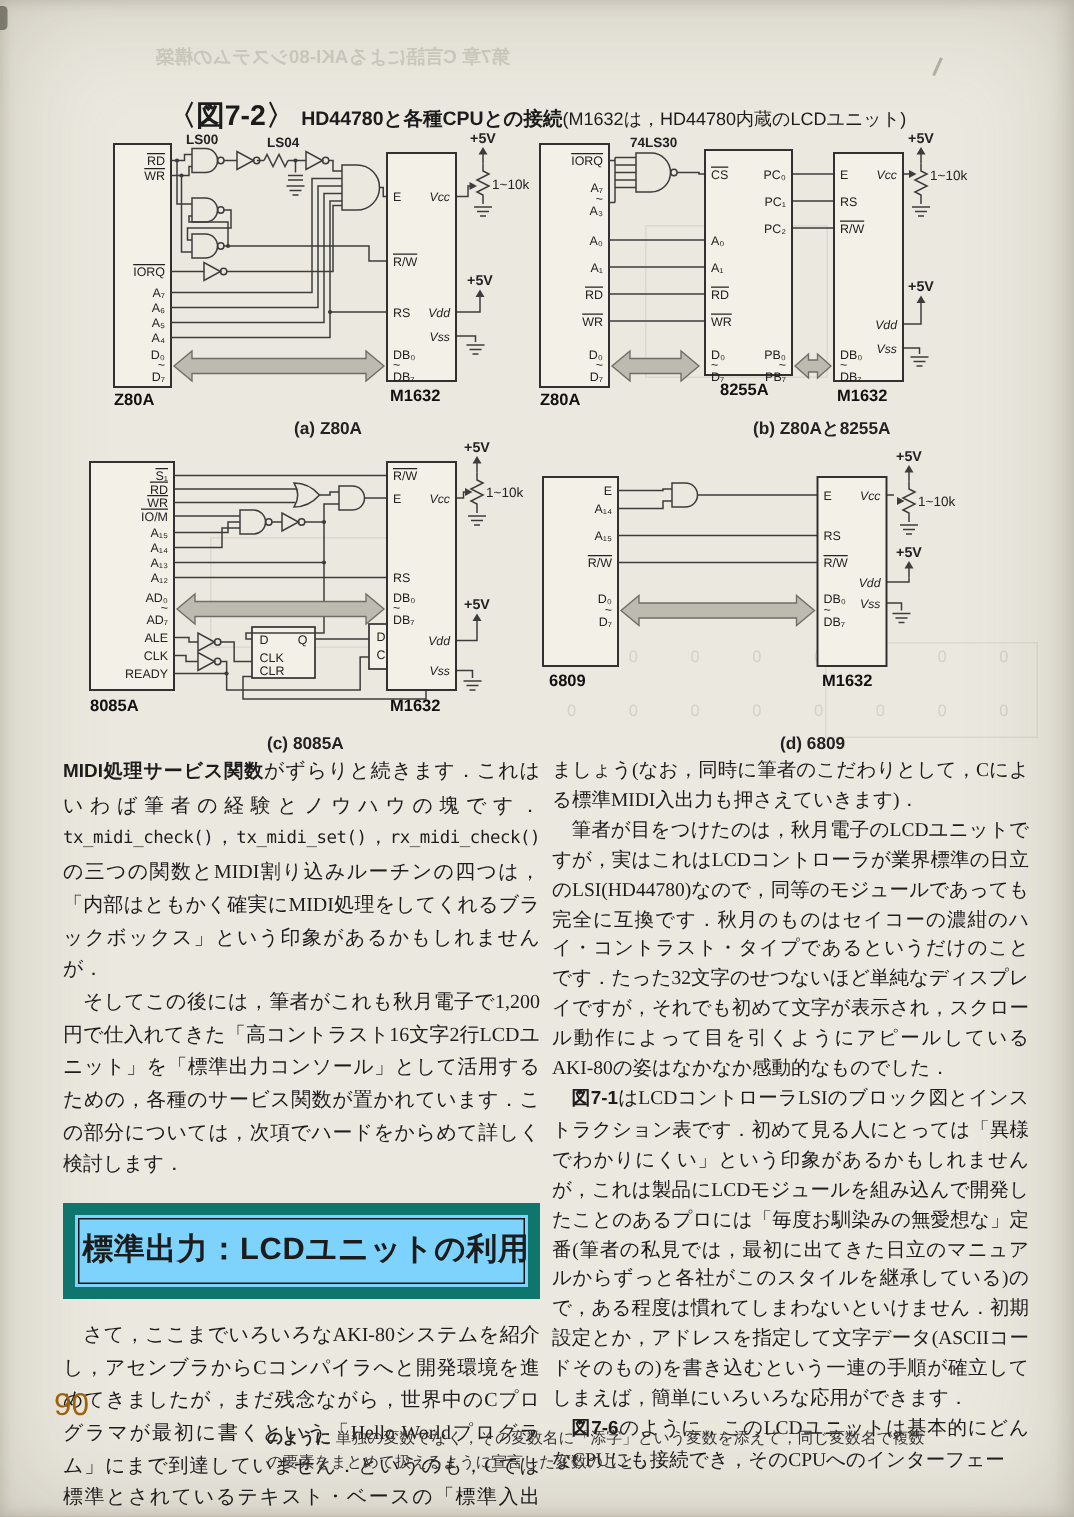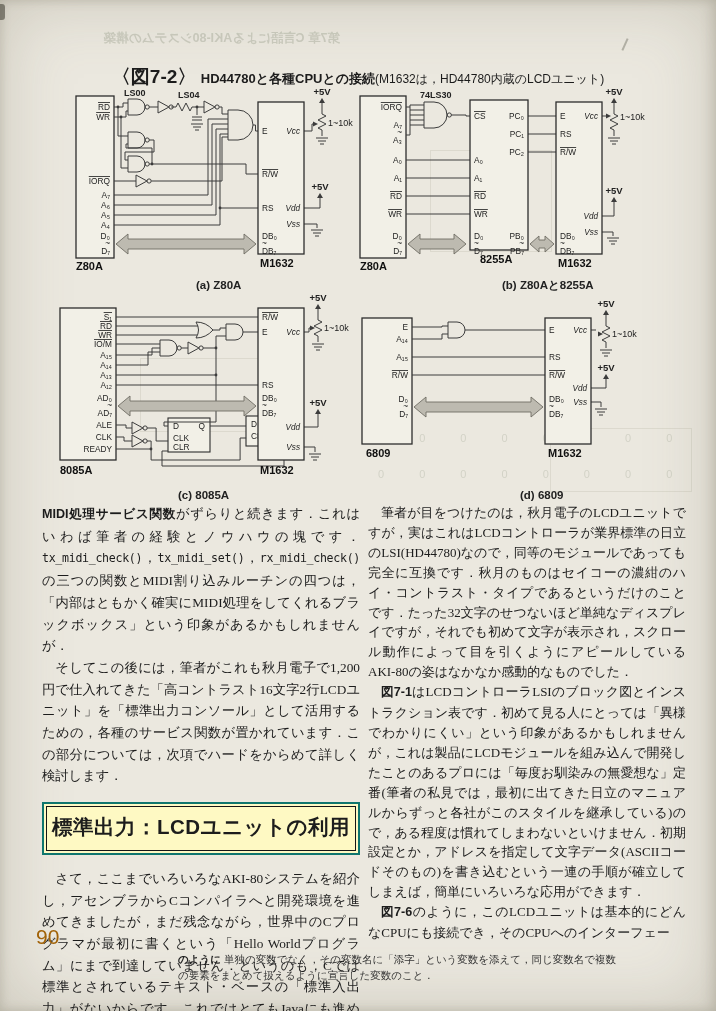--- a/index.html
+++ b/index.html
@@ -39,21 +39,21 @@
   svg .pw{font-size:9.5px;font-weight:bold;}
   svg .pt{font-size:9px;}
   
   .col{position:absolute;width:318px;text-align:justify;text-justify:inter-ideograph;}
   .col-l{left:42px;top:503px;font-size:13.3px;line-height:21.7px;}
   .col-r{left:368px;top:503px;font-size:13px;line-height:19.9px;}
   .para{margin:0;}
   .para.ind{text-indent:1em;}
   .para .b{font-weight:bold;font-family:"Liberation Sans",sans-serif;font-size:12.6px;}
   .para .code{font-family:"DejaVu Sans Mono",monospace;font-size:11.6px;letter-spacing:-.3px;}
-  .headbox{border:2px solid #0f766e;padding:2px;margin:15px 0 13px 0;background:#fef9c3;}
+  .headbox{border:8px solid #0f766e;padding:2px;margin:15px 0 13px 0;background:#7dd3fc;}
   .headbox .inner{border:1px solid #161616;text-align:center;padding:9px 2px;}
   .headbox .txt{font-family:"Liberation Sans",sans-serif;font-weight:bold;font-size:20.5px;letter-spacing:.5px;white-space:nowrap;}
   .pageno{position:absolute;left:36px;top:925px;font-family:"Liberation Sans",sans-serif;font-size:21px;color:#a16207;}
   .footnote{position:absolute;left:178px;top:952px;width:448px;
             font-family:"Liberation Sans",sans-serif;font-size:10.5px;line-height:15.5px;color:#333;}
   .footnote .term{font-weight:bold;color:#222;}
 </style>
 </head>
 <body>
 
@@ -413,20 +413,21 @@
       <div class="inner">
         <span class="txt">標準出力：LCDユニットの利用</span>
       </div>
     </div>
     <div>
         <p class="para ind"><span>さて，ここまでいろいろなAKI-80システムを紹介し，アセンブラからCコンパイラへと開発環境を進めてきましたが，まだ残念ながら，世界中のCプログラマが最初に書くという「Hello Worldプログラム」にまで到達していません．というのも，Cでは標準とされているテキスト・ベースの「標準入出力」がないからです．これではとてもJavaにも進めないので，ここでAKI-80らしい標準出力コンソールを増設することにし</span></p>
       </div>
   </div>
 
   <div class="col col-r">
+      <p class="para"><span>ましょう(なお，同時に筆者のこだわりとして，Cによる標準MIDI入出力も押さえていきます)．</span></p>
       <p class="para ind"><span>筆者が目をつけたのは，秋月電子のLCDユニットですが，実はこれはLCDコントローラが業界標準の日立のLSI(HD44780)なので，同等のモジュールであっても完全に互換です．秋月のものはセイコーの濃紺のハイ・コントラスト・タイプであるというだけのことです．たった32文字のせつないほど単純なディスプレイですが，それでも初めて文字が表示され，スクロール動作によって目を引くようにアピールしているAKI-80の姿はなかなか感動的なものでした．</span></p>
       <p class="para ind"><span class="b">図7-1</span><span>はLCDコントローラLSIのブロック図とインストラクション表です．初めて見る人にとっては「異様でわかりにくい」という印象があるかもしれませんが，これは製品にLCDモジュールを組み込んで開発したことのあるプロには「毎度お馴染みの無愛想な」定番(筆者の私見では，最初に出てきた日立のマニュアルからずっと各社がこのスタイルを継承している)ので，ある程度は慣れてしまわないといけません．初期設定とか，アドレスを指定して文字データ(ASCIIコードそのもの)を書き込むという一連の手順が確立してしまえば，簡単にいろいろな応用ができます．</span></p>
       <p class="para ind"><span class="b">図7-6</span><span>のように，このLCDユニットは基本的にどんなCPUにも接続でき，そのCPUへのインターフェー</span></p>
     </div>
 
   <div class="pageno">90</div>
 
   <div class="footnote">
     <span class="term">のように</span>
     <span>単独の変数でなく，その変数名に「添字」という変数を添えて，同じ変数名で複数の要素をまとめて扱えるように宣言した変数のこと．</span>

